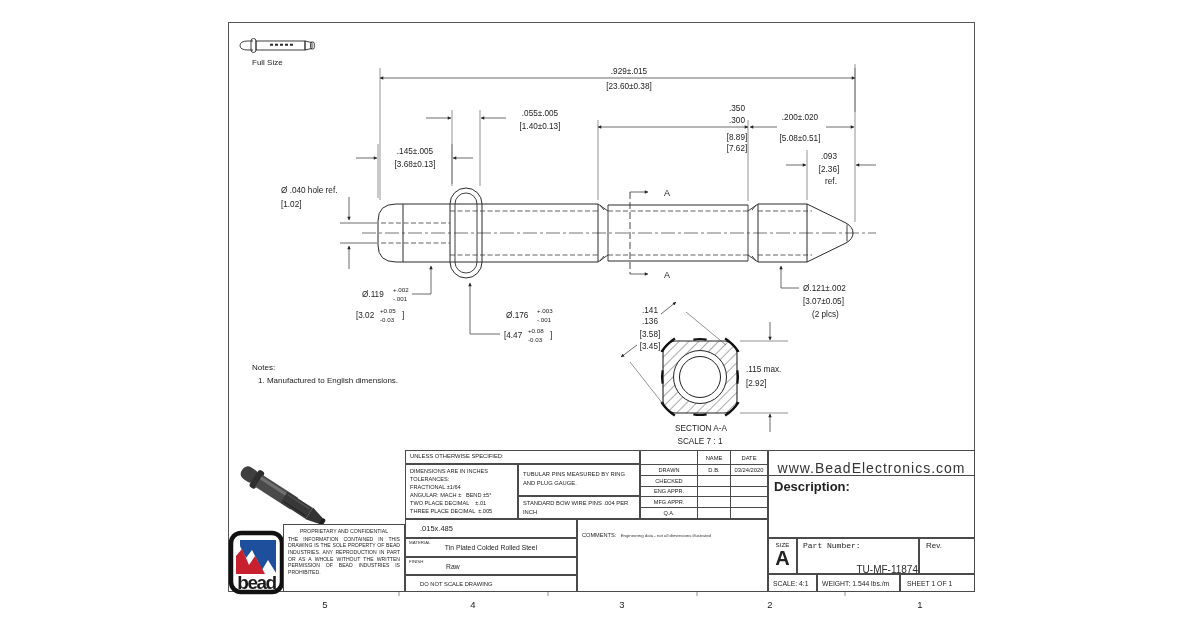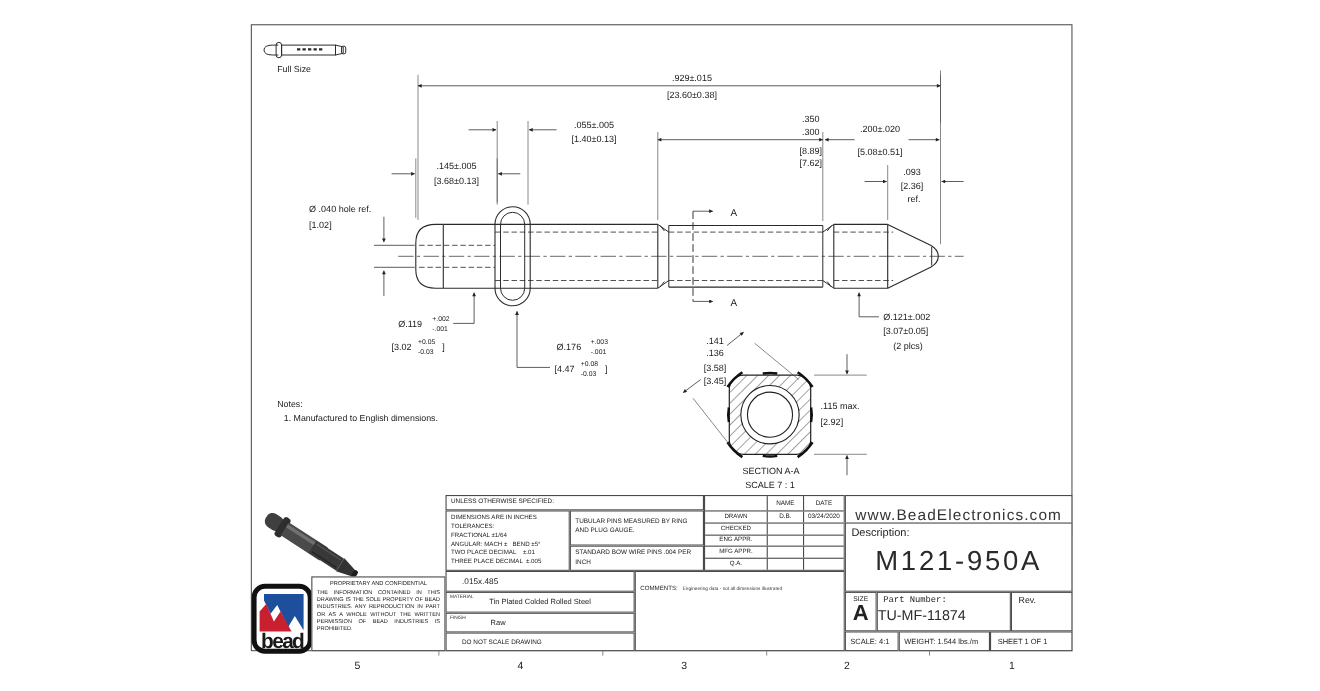--- a/index.html
+++ b/index.html
@@ -345,30 +345,29 @@
       <div style="font-size:6.8px;padding-left:40px;margin-top:-1px;">Raw</div>
     </div>
     <div class="abs vcent" style="left:405px;top:575px;width:172px;height:17px;padding-left:14px;font-size:5.8px;">
       <span>DO NOT SCALE DRAWING</span>
     </div>
 
     <div class="abs hcent" style="left:768px;top:450px;width:207px;height:36px;font-size:14px;letter-spacing:1px;color:#333;">
       <span>www.BeadElectronics.com</span>
     </div>
     <div class="abs" style="left:768px;top:475px;width:207px;height:63px;">
-      <div style="font-size:10px;padding:3px 0 0 5px;">Description:</div>
-      <div style="font-size:25px;letter-spacing:2.5px;text-align:center;margin-top:6px;color:#2a2a2a;">M121-950A</div>
+      <div style="font-size:13px;padding:3px 0 0 5px;font-weight:bold;">Description:</div>
     </div>
     <div class="abs" style="left:768px;top:538px;width:29px;height:36px;">
       <div style="font-size:6.2px;text-align:center;padding-top:2px;">SIZE</div>
       <div style="font-size:20px;font-weight:bold;text-align:center;margin-top:-1px;">A</div>
     </div>
     <div class="abs" style="left:797px;top:538px;width:122px;height:36px;">
       <div style="font-size:8px;padding:2px 0 0 5px;font-family:Liberation Mono, monospace;">Part Number:</div>
-      <div style="font-size:13px;text-align:left;margin-top:2px;color:#2a2a2a;">TU-MF-11874</div>
+      <div style="font-size:10px;text-align:right;margin-top:14px;color:#2a2a2a;">TU-MF-11874</div>
     </div>
     <div class="abs" style="left:919px;top:538px;width:56px;height:36px;">
       <div style="font-size:8px;padding:2px 0 0 6px;">Rev.</div>
     </div>
     <div class="abs vcent" style="left:768px;top:574px;width:49px;height:18px;padding-left:4px;font-size:6.8px;">
       <span>SCALE: 4:1</span>
     </div>
     <div class="abs vcent" style="left:817px;top:574px;width:83px;height:18px;padding-left:4px;font-size:6.8px;">
       <span>WEIGHT: 1.544 lbs./m</span>
     </div>

